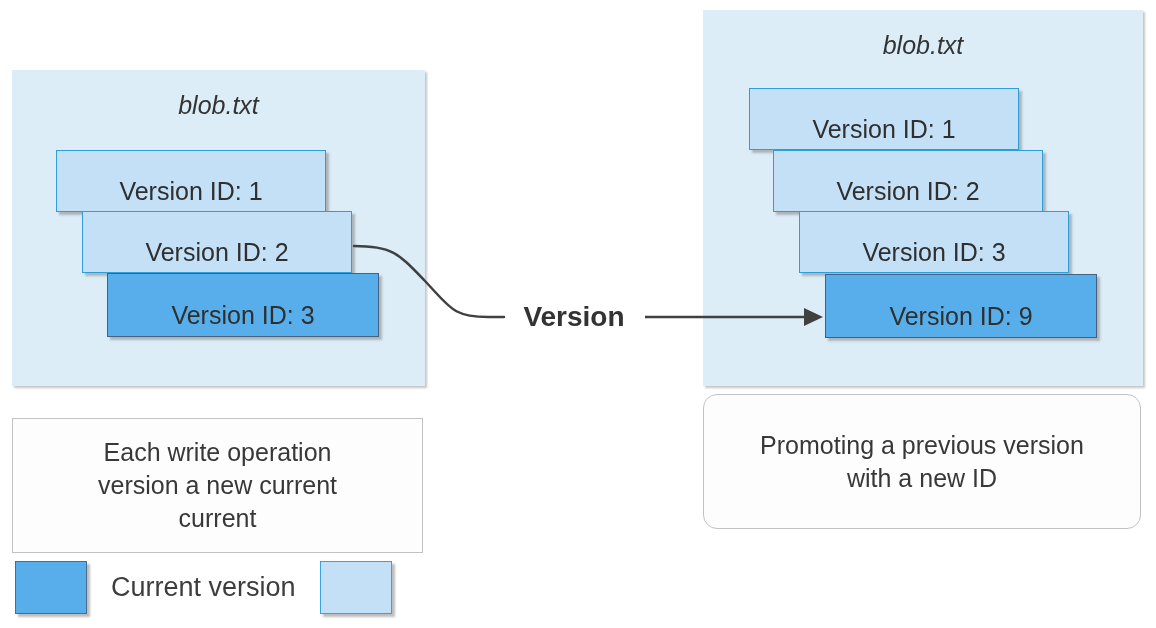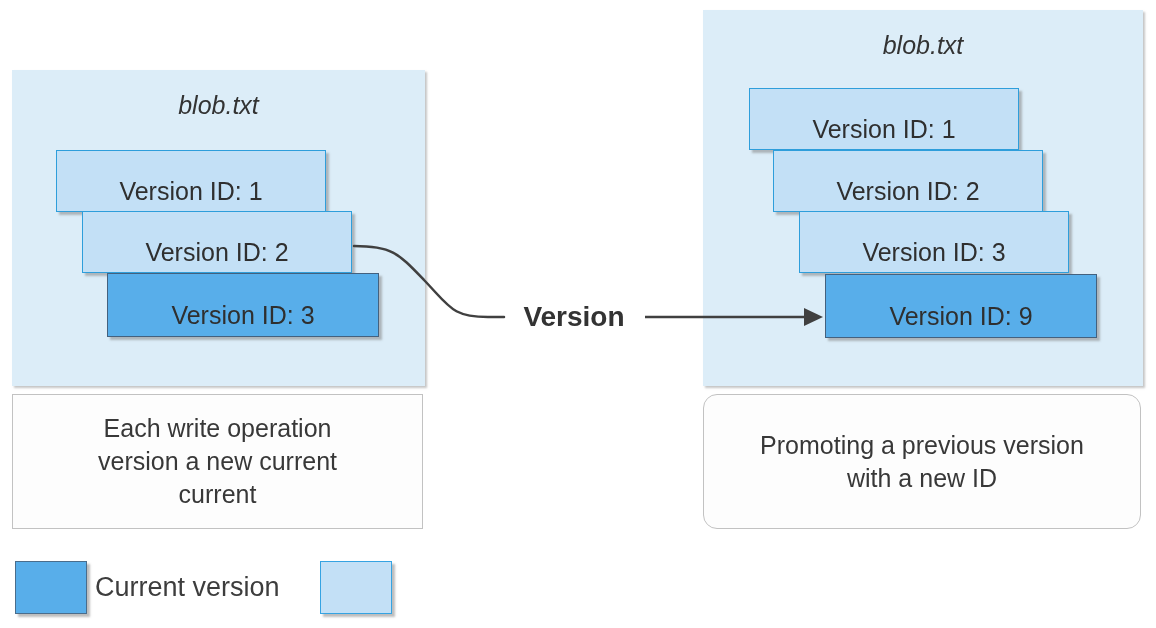--- a/index.html
+++ b/index.html
@@ -27,29 +27,29 @@
         width:272px; height:64px;}
 
   .lp-v1{left:44px; top:80px;}  .lp-v2{left:70px; top:141px;}  .lp-v3{left:95px; top:203px;}
   .rp-v1{left:46px; top:78px;}  .rp-v2{left:70px; top:140px;}
   .rp-v3{left:96px; top:201px;} .rp-v4{left:122px; top:264px;}
 
   .caption{position:absolute; top:394px; height:135px; background:var(--caption-bg);
         border:1px solid var(--caption-border); display:flex; flex-direction:column;
         align-items:center; justify-content:center; text-align:center;
         font-size:25px; line-height:33px; color:#383838;}
-  .caption-left{left:12px; width:411px;}
+  .caption-left{left:12px; width:411px;margin-top:24px;}
   .caption-right{left:703px; width:438px;border-radius:14px;}
 
   .promote-label{position:absolute; left:514px; top:301px; width:120px; text-align:center;
         font-size:28px; font-weight:bold; color:var(--text-dark);}
 
   .connector-svg{position:absolute; left:0; top:0; pointer-events:none;}
 
-  .legend-item{position:absolute; display:flex; align-items:center; gap:8px;}
+  .legend-item{position:absolute; display:flex; align-items:center; gap:24px;}
   .legend-item-1{left:15px; top:561px;}
   .legend-item-2{left:320px; top:561px;}
   .swatch{width:72px; height:53px; box-shadow:3px 3px 2px rgba(125,125,125,.5);}
   .swatch.current{background:var(--current-fill); border:1.5px solid #4a6d8c;}
   .swatch.previous{background:var(--previous-fill); border:1px solid #35a3e2;}
   .legend-label{font-size:27px; color:var(--text-body); white-space:nowrap;}
 </style>
 </head>
 <body>
 

